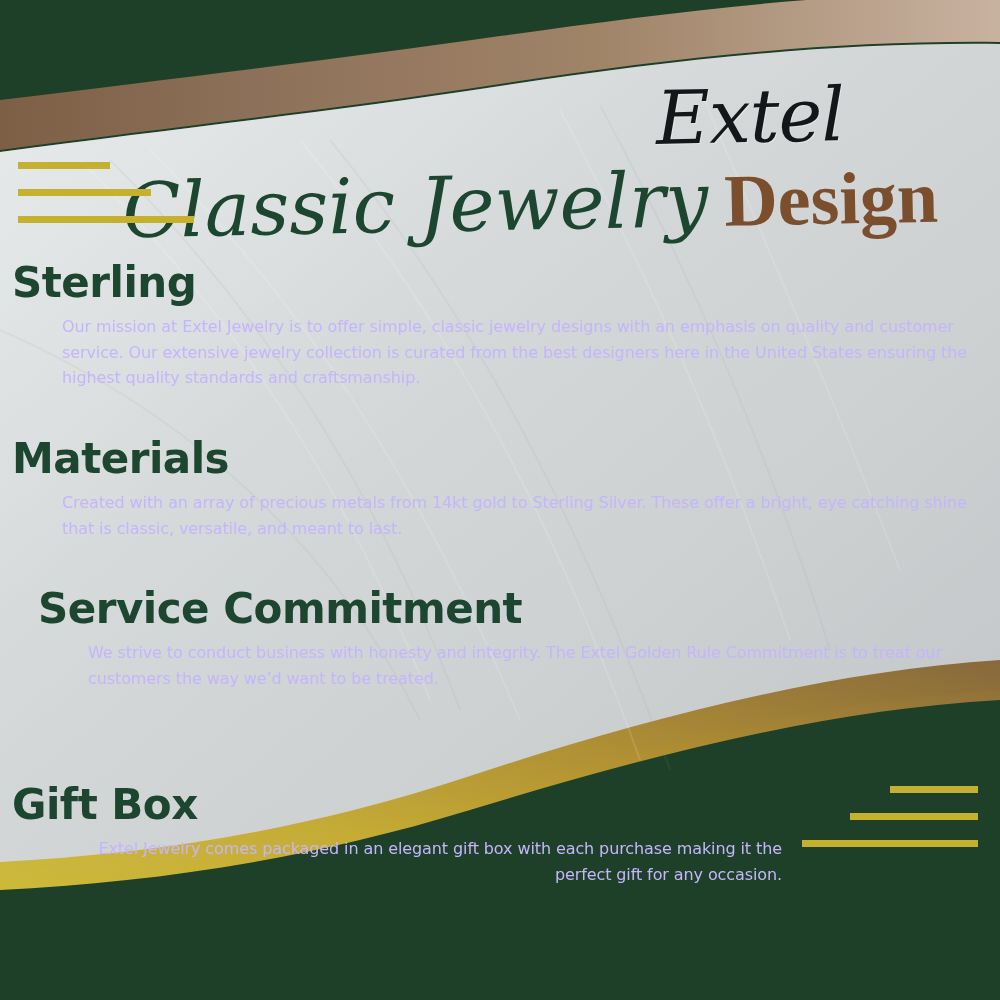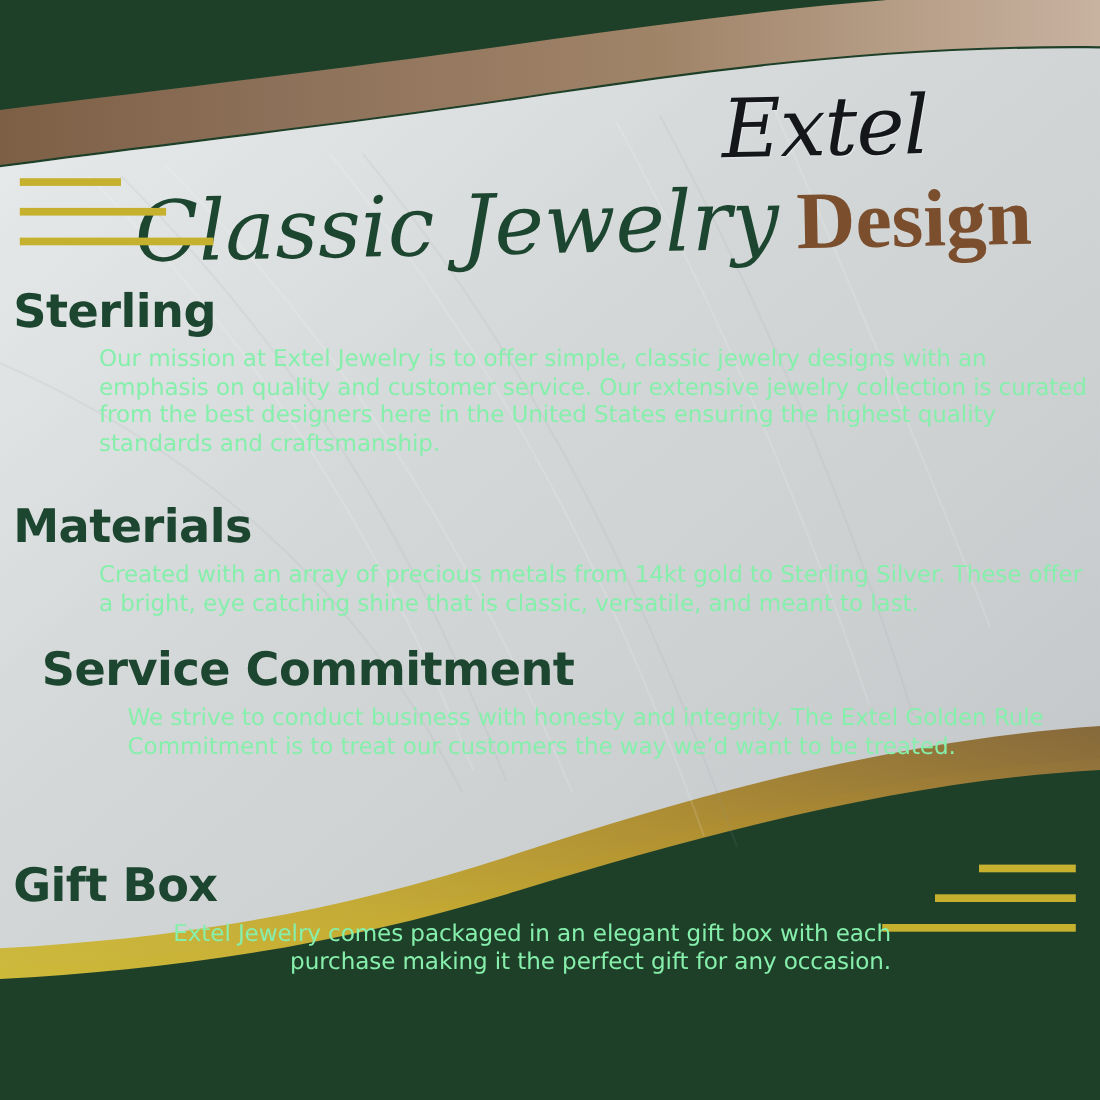--- a/index.html
+++ b/index.html
@@ -132,31 +132,31 @@
     font-size: 42px;
     line-height: 50px;
     color: #1d4630;
     margin: 0 0 0 12px;
     letter-spacing: -0.5px;
     white-space: nowrap;
   }
   .sec-body {
     font-family: "DejaVu Sans", sans-serif;
     font-weight: 500;
-    font-size: 21px;
+    font-size: 16px;
     line-height: 25.5px;
-    color: #86efac;
-    margin: 6px 0 0 90px;
+    color: #c4b5fd;
+    margin: 6px 0 0 62px;
     width: 910px;
     letter-spacing: -0.1px;
   }
   .sec-body p { margin: 0; }
 
   #sec-mission    { top: 258px; }
-  #sec-materials  { top: 454px; }
+  #sec-materials  { top: 434px; }
   #sec-service    { top: 584px; padding-left: 26px; }
   #sec-giftbox    { top: 780px; }
 
   #sec-giftbox .sec-body { width: 720px; text-align: right; }
 </style>
 </head>
 <body>
 
 <div id="poster">
 

